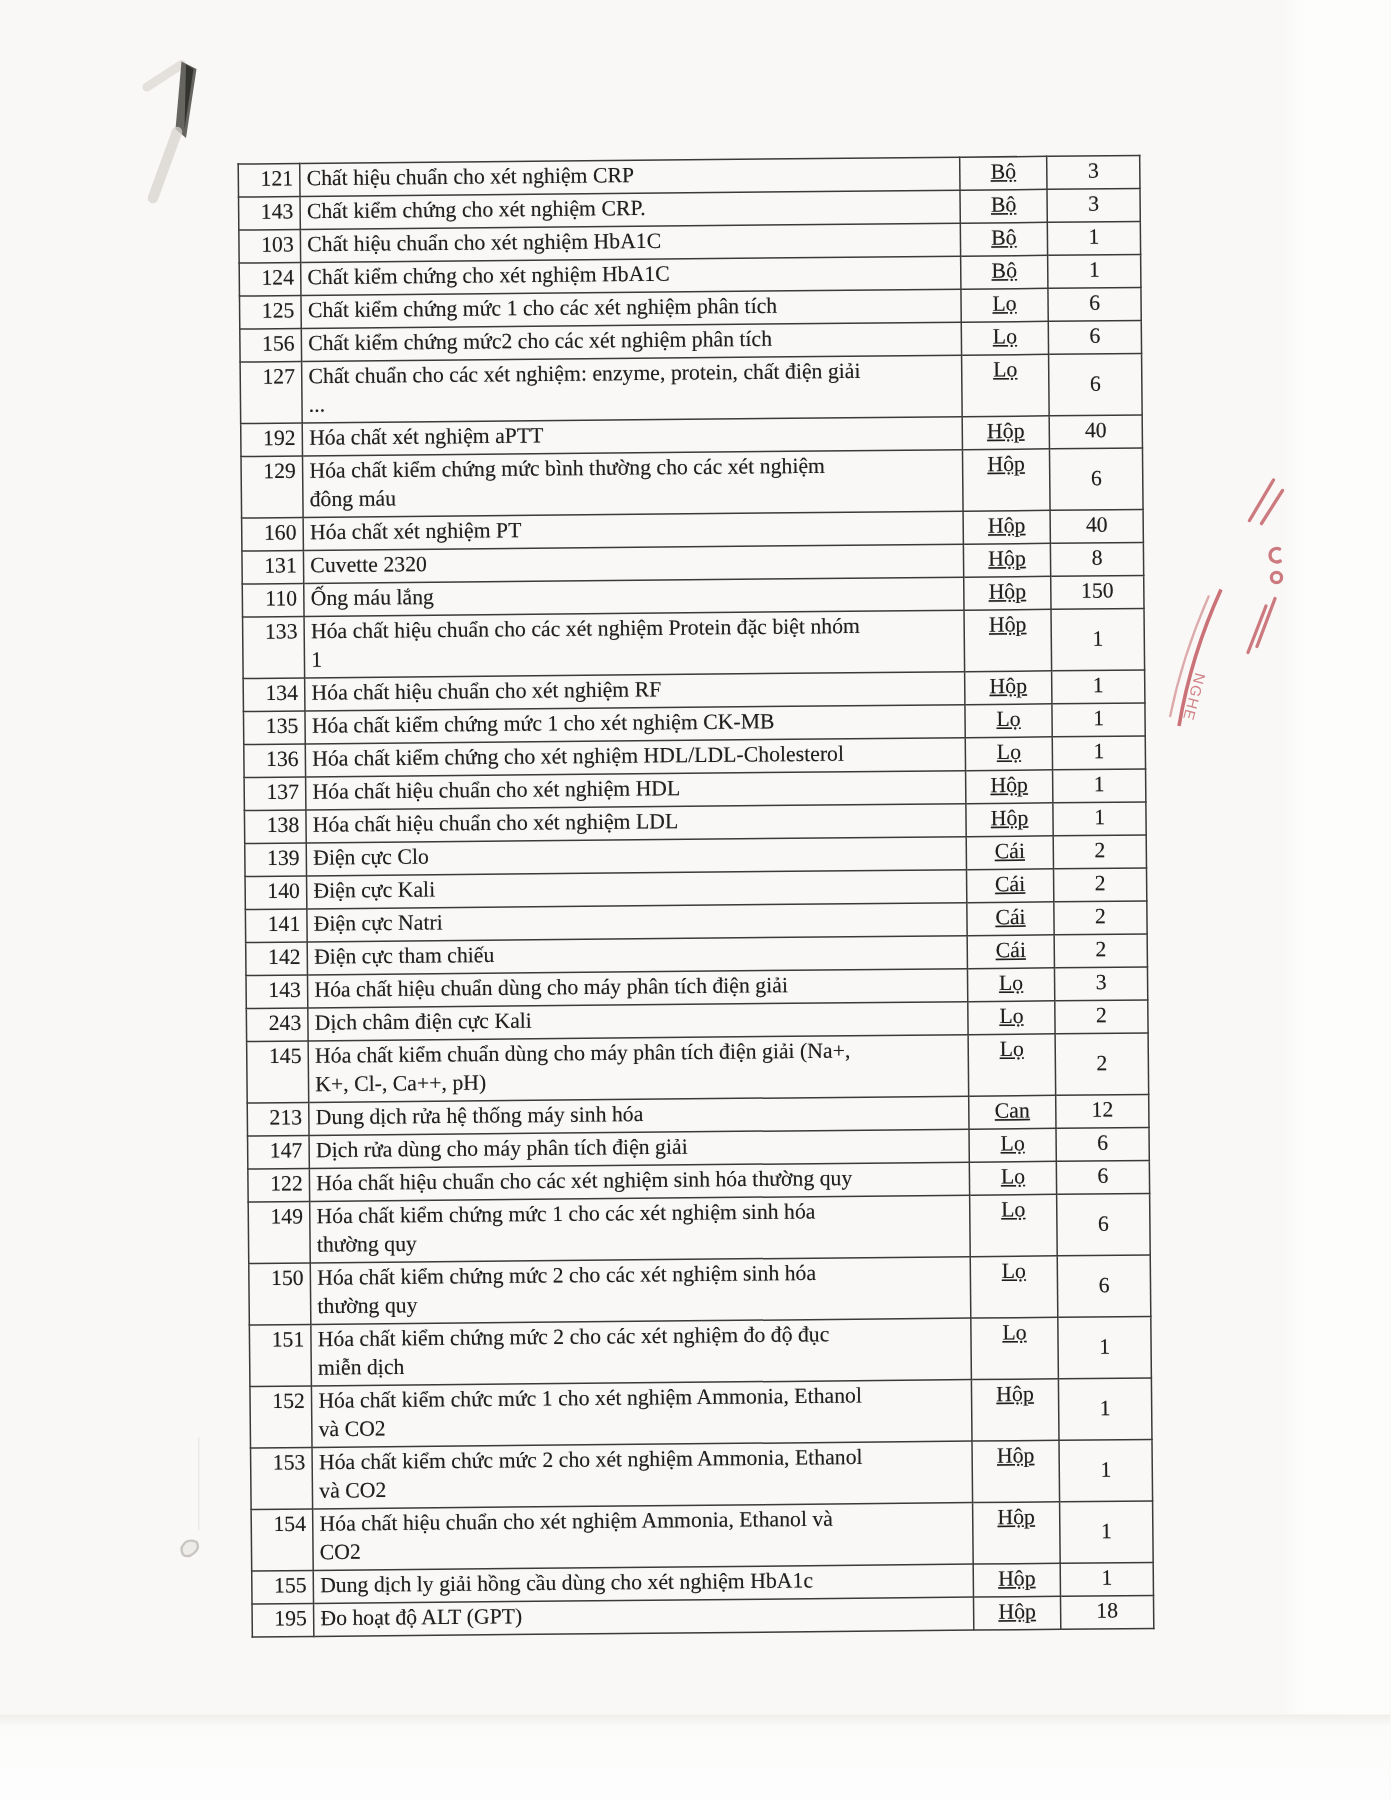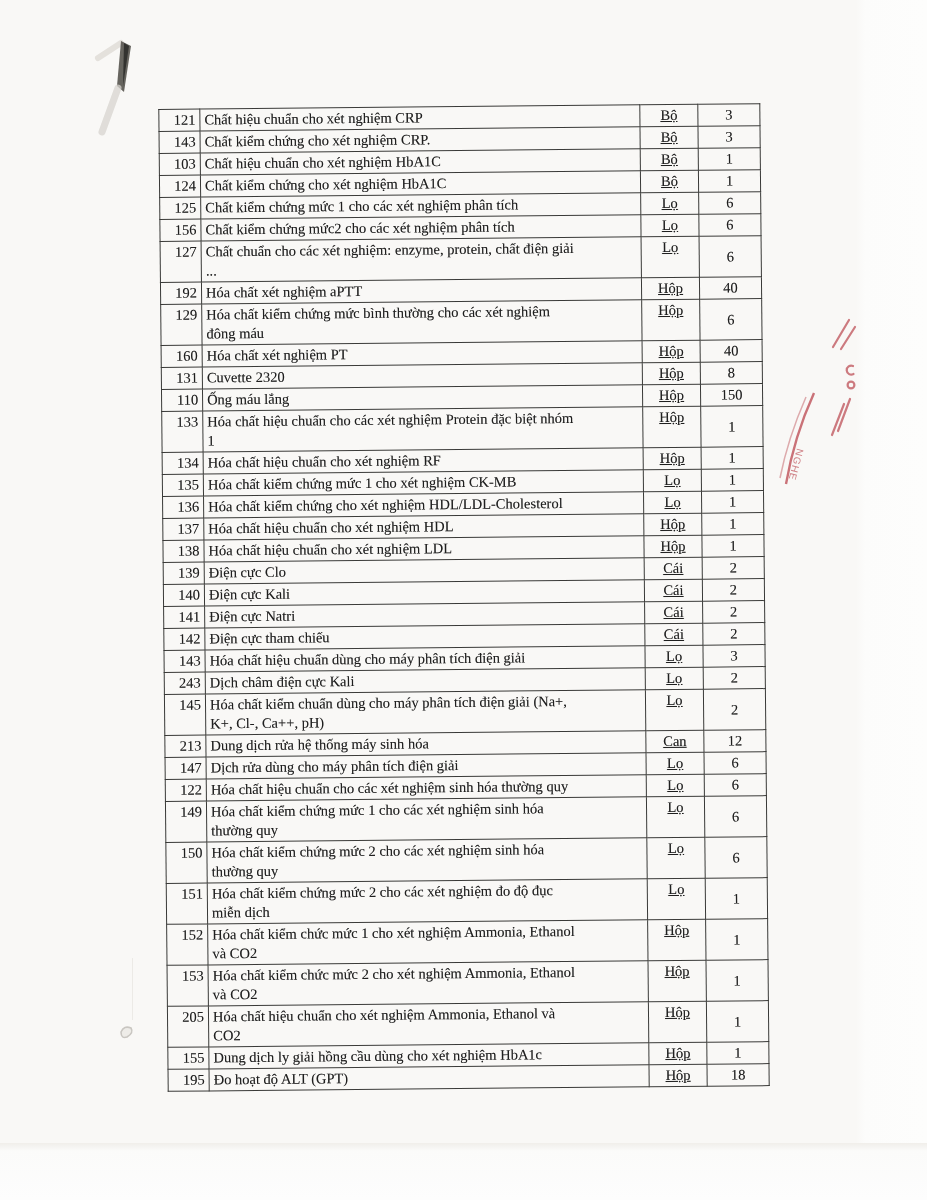--- a/index.html
+++ b/index.html
@@ -326,21 +326,21 @@
 
   <tr>
     <td class="col-no">153</td>
     <td class="col-desc">Hóa chất kiểm chức mức 2 cho xét nghiệm Ammonia, Ethanol
 và CO2</td>
     <td class="col-unit">Hộp</td>
     <td class="col-qty">1</td>
   </tr>
 
   <tr>
-    <td class="col-no">205</td>
+    <td class="col-no">154</td>
     <td class="col-desc">Hóa chất hiệu chuẩn cho xét nghiệm Ammonia, Ethanol và
 CO2</td>
     <td class="col-unit">Hộp</td>
     <td class="col-qty">1</td>
   </tr>
 
   <tr>
     <td class="col-no">155</td>
     <td class="col-desc">Dung dịch ly giải hồng cầu dùng cho xét nghiệm HbA1c</td>
     <td class="col-unit">Hộp</td>

